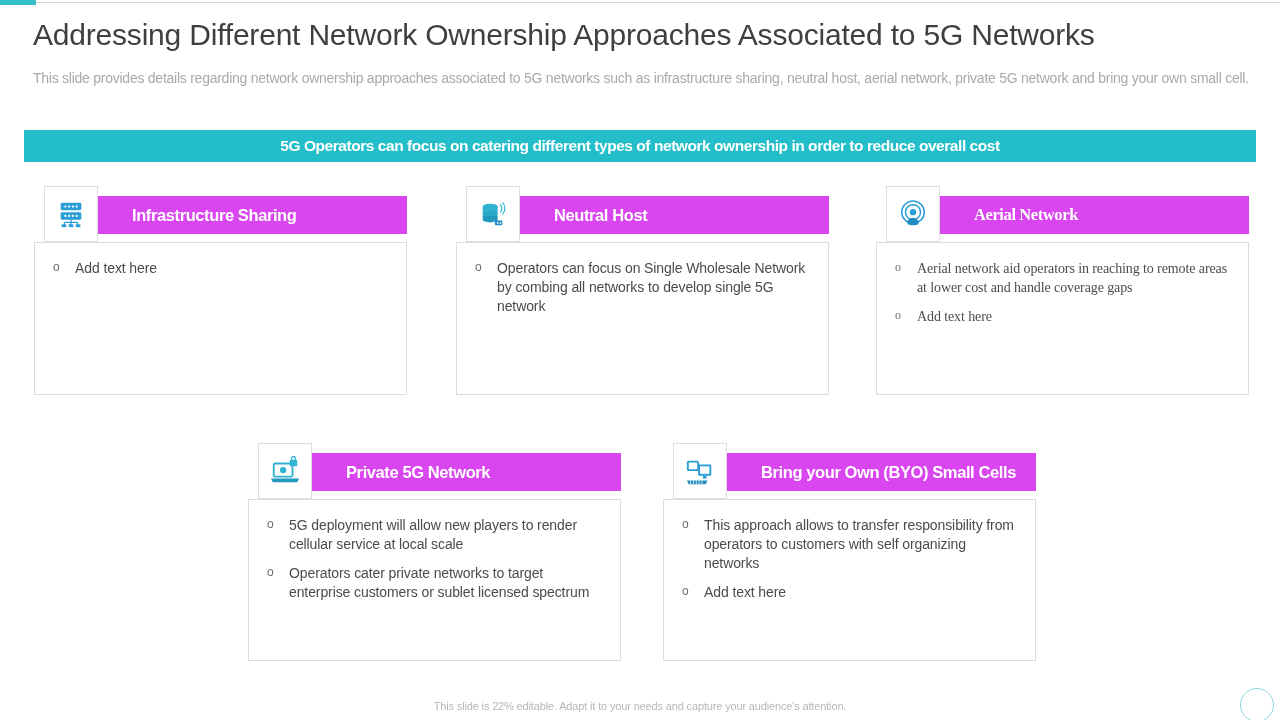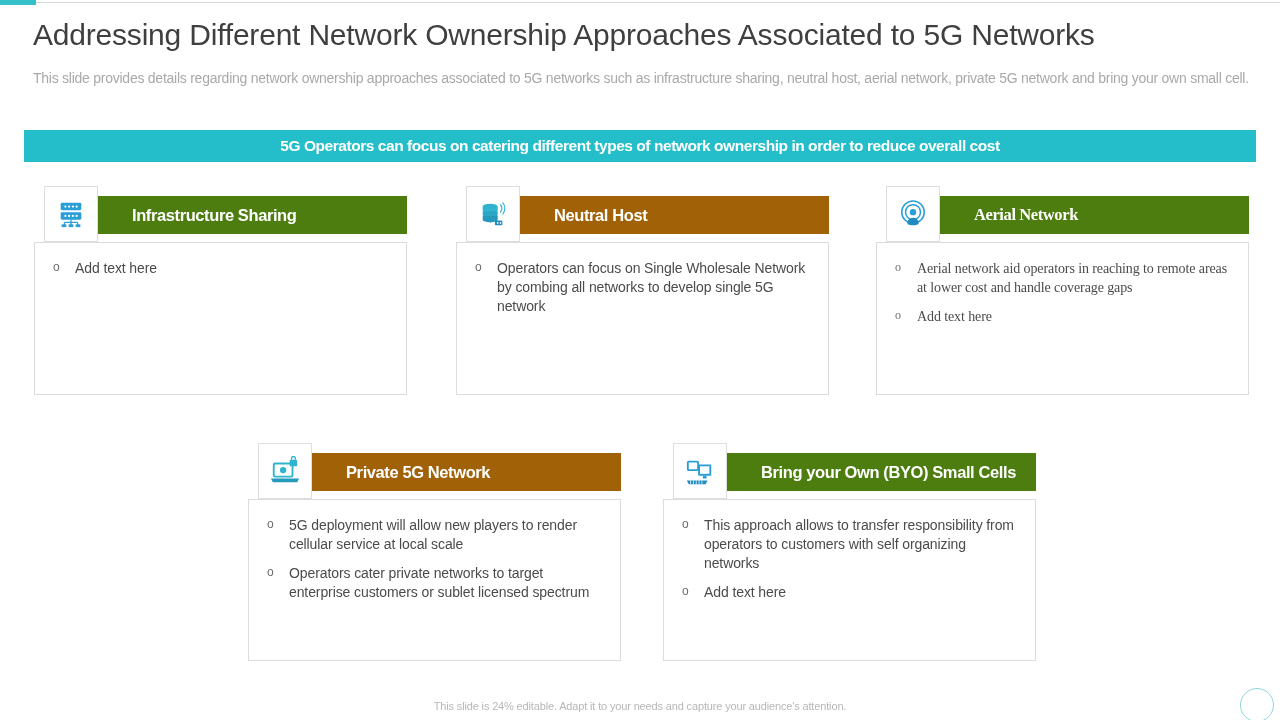--- a/index.html
+++ b/index.html
@@ -78,22 +78,22 @@
   #card-1 .body-box, #card-2 .body-box, #card-3 .body-box {
     top: 56px; height: 153px; padding: 16px 14px 0 14px;
   }
   
   #card-4 { left: 248px; top: 443px; width: 373px; }
   #card-5 { left: 663px; top: 443px; width: 373px; }
   #card-4 .body-box, #card-5 .body-box {
     top: 56px; height: 162px; padding: 16px 14px 0 14px;
   }
 
-  .blue  { background: #4d7c0f; }
-  .teal  { background: #a16207; }
+  .blue  { background: #d946ef; }
+  .teal  { background: #d946ef; }
 
   
   .footer {
     position: absolute; left: 0; top: 700px; width: 1280px;
     text-align: center; font-size: 11px; color: #b7b7b7; letter-spacing: -0.15px;
   }
   .corner-circle {
     position: absolute; left: 1240px; top: 688px;
     width: 34px; height: 34px; border-radius: 50%;
     border: 1.4px solid #8fd6dd; background: transparent;
@@ -243,16 +243,16 @@
       </div>
     </div>
     <div class="body-box">
       <ul>
         <li>This approach allows to transfer responsibility from operators to customers with self organizing networks</li>
         <li>Add text here</li>
       </ul>
     </div>
   </div>
 
-  <div class="footer">This slide is 24% editable. Adapt it to your needs and capture your audience's attention.</div>
+  <div class="footer">This slide is 22% editable. Adapt it to your needs and capture your audience's attention.</div>
   <div class="corner-circle"></div>
 
 </div>
 
 </body></html>

